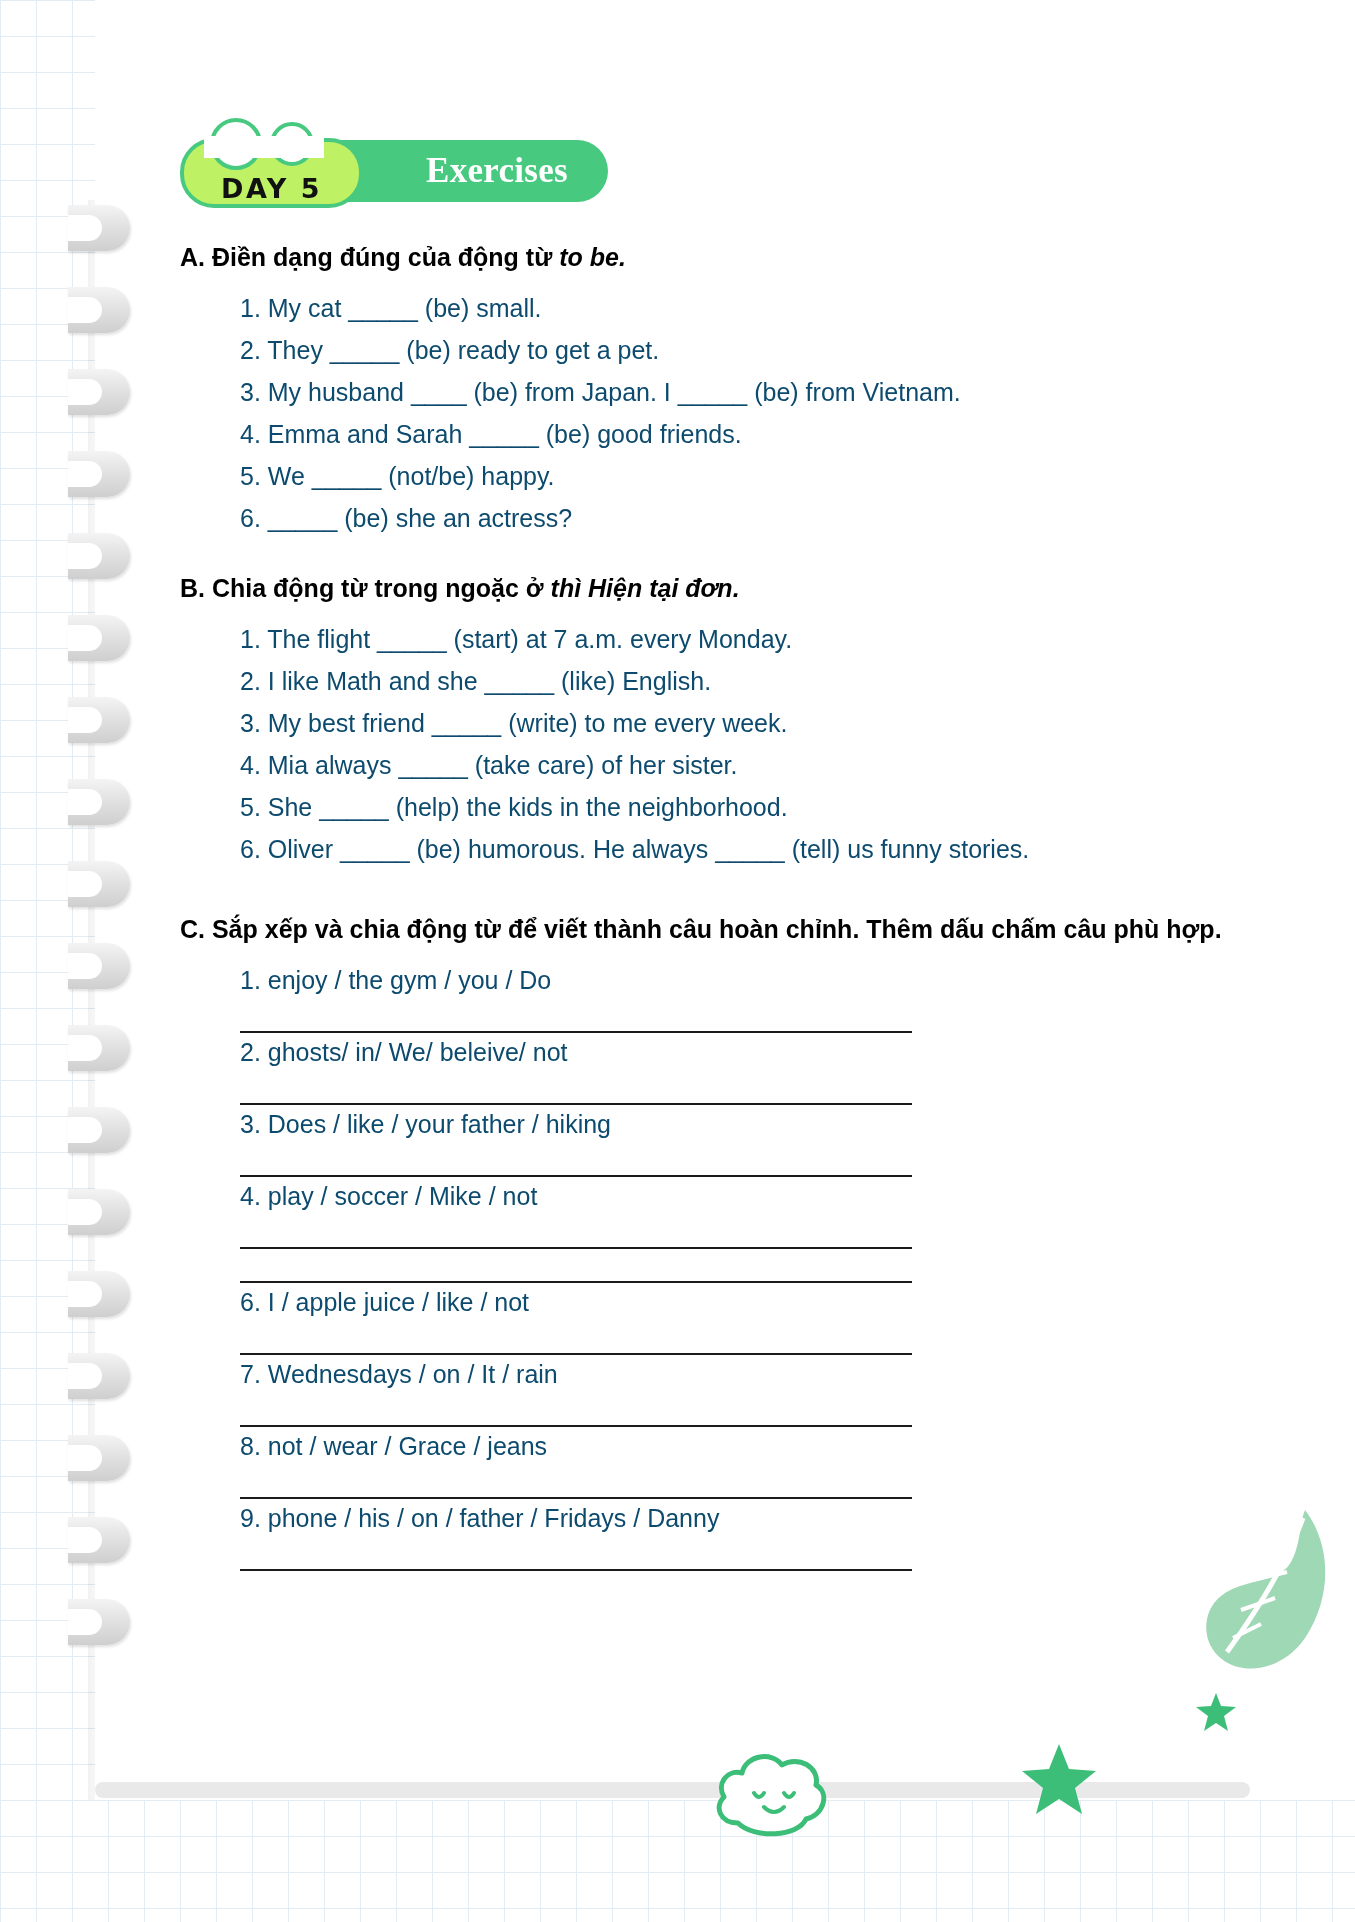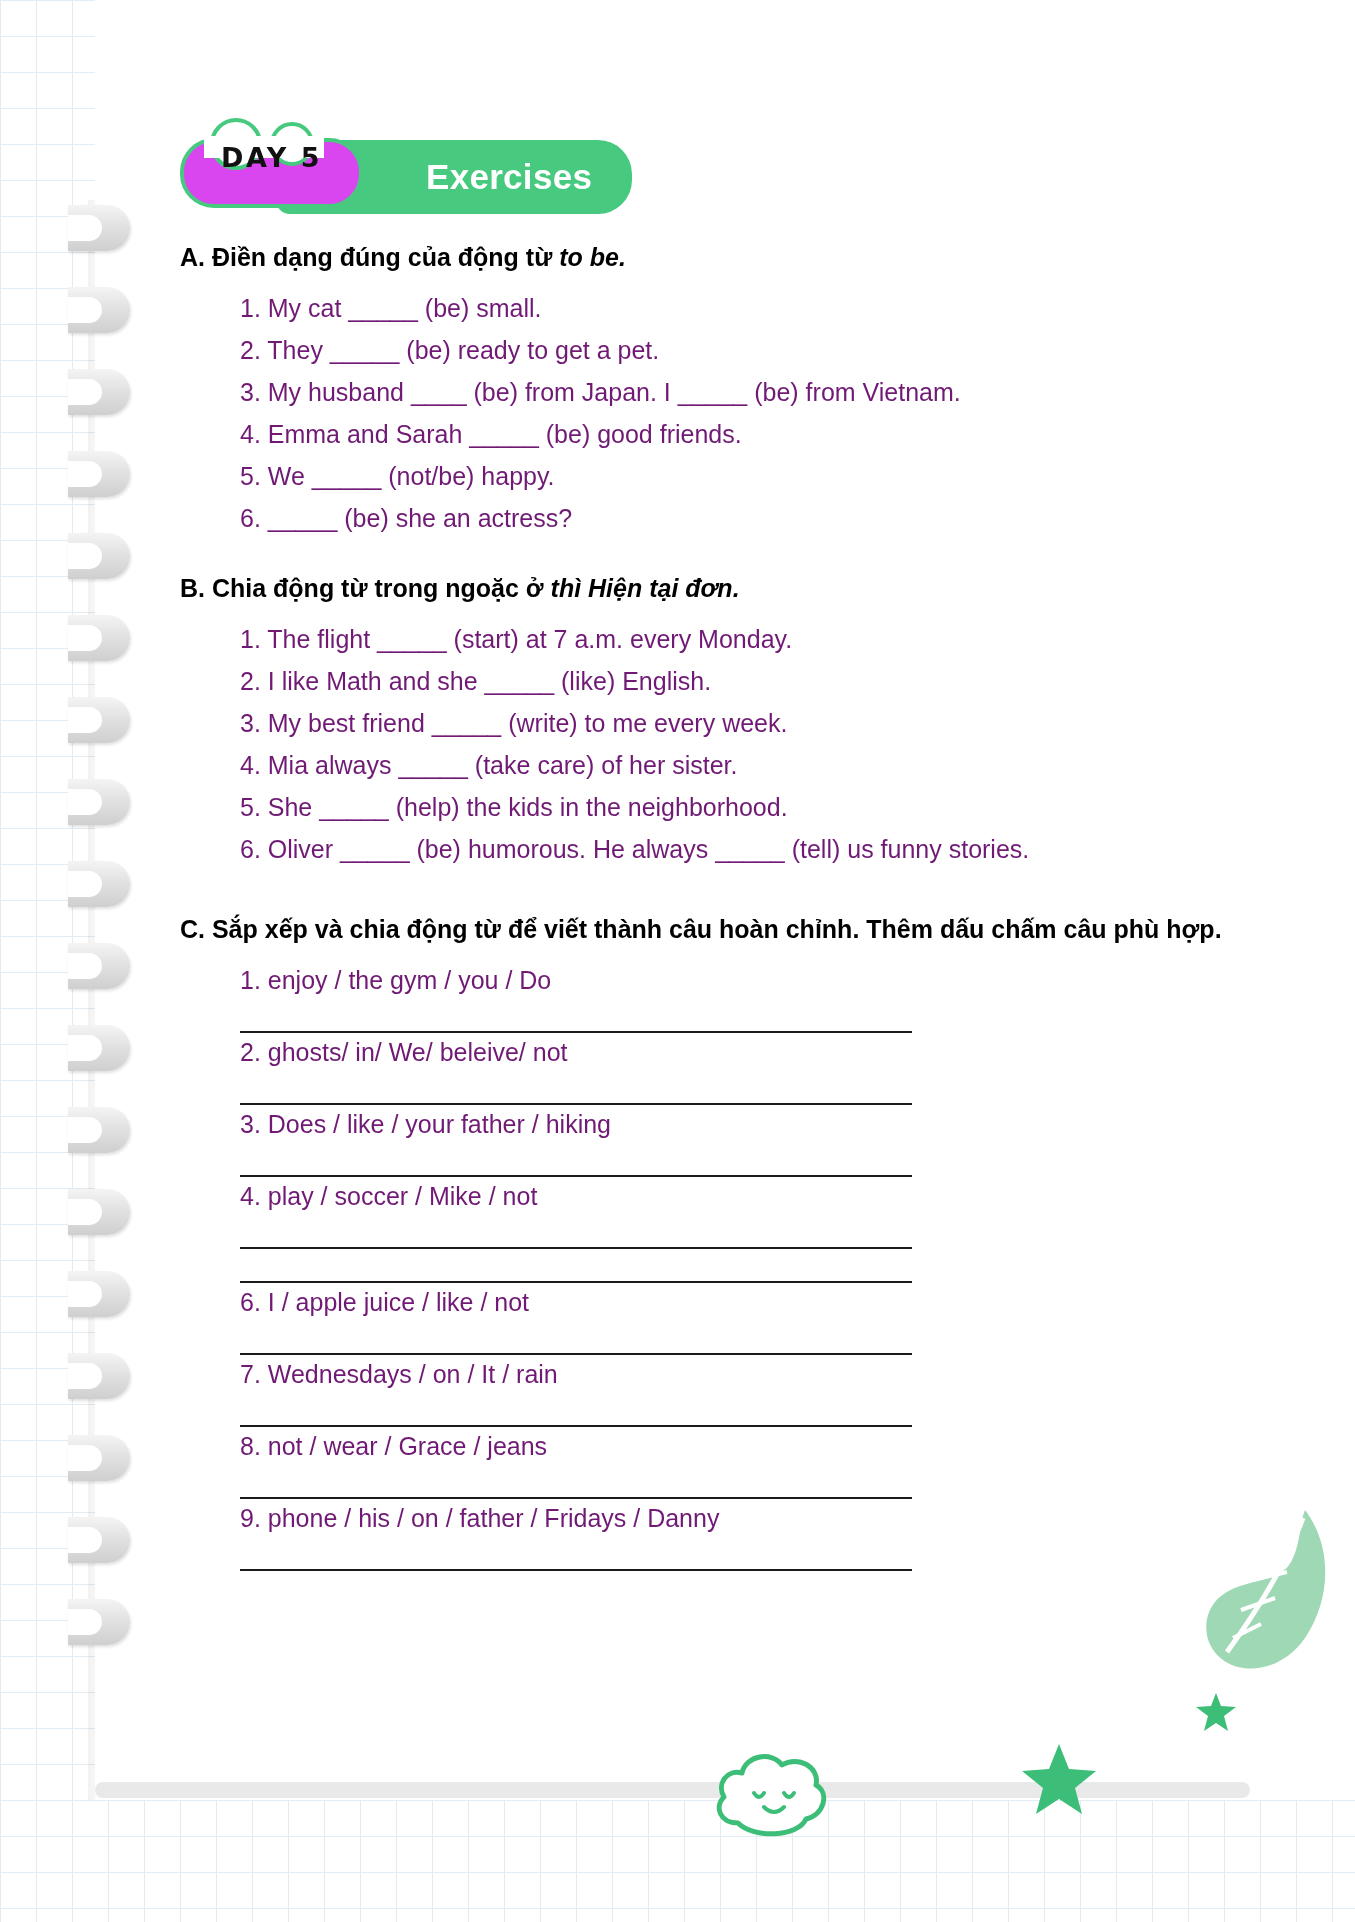--- a/index.html
+++ b/index.html
@@ -83,45 +83,46 @@
     top: 140px;
     z-index: 6;
     display: flex;
     align-items: center;
     height: 66px;
   }
   .tab-green {
     position: absolute;
     left: 96px;
     top: 0;
-    height: 74px;
+    height: 62px;
     background: #47c97f;
     border-radius: 14px 34px 34px 14px;
     display: flex;
     align-items: center;
     padding: 0 40px 0 150px;
     z-index: 1;
+    font-family: Liberation Serif, serif;
   }
   .tab-green .title {
     color: #ffffff;
     font-size: 35px;
     font-weight: bold;
     letter-spacing: 0.3px;
     white-space: nowrap;
   }
   .day-badge {
     position: relative;
     z-index: 2;
     width: 175px;
     height: 62px;
-    background: #d946ef;
+    background: #bef264;
     border: 4px solid #47c97f;
     border-radius: 34px;
     display: flex;
-    align-items: flex-start;
+    align-items: flex-end;
     justify-content: center;
   }
   .day-badge::before,
   .day-badge::after {
     content: "";
     position: absolute;
     background: #ffffff;
     border: 4px solid #47c97f;
     border-radius: 50%;
   }
@@ -173,21 +174,21 @@
   .section-b { margin-top: 34px; }
   .section-c { margin-top: 44px; }
 
   .qlist {
     margin: 0;
     padding: 0 0 0 60px;
     list-style: none;
   }
   .qlist li {
     font-size: 25px;
-    color: #701a75;
+    color: #0c4a6e;
     line-height: 1.52;
     margin-bottom: 4px;
   }
 
   .qlist-lines li {
     margin-bottom: 0;
   }
   .answer-line {
     border-bottom: 2px solid #1b1b1b;
     height: 30px;

